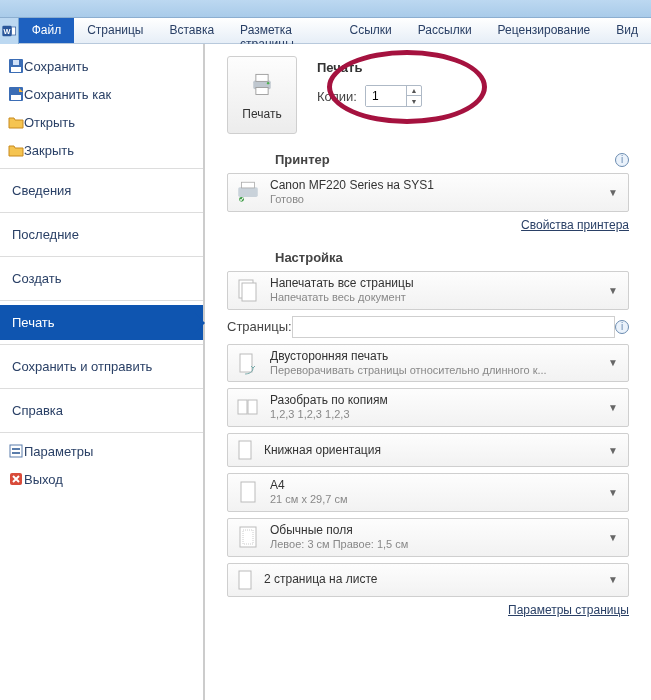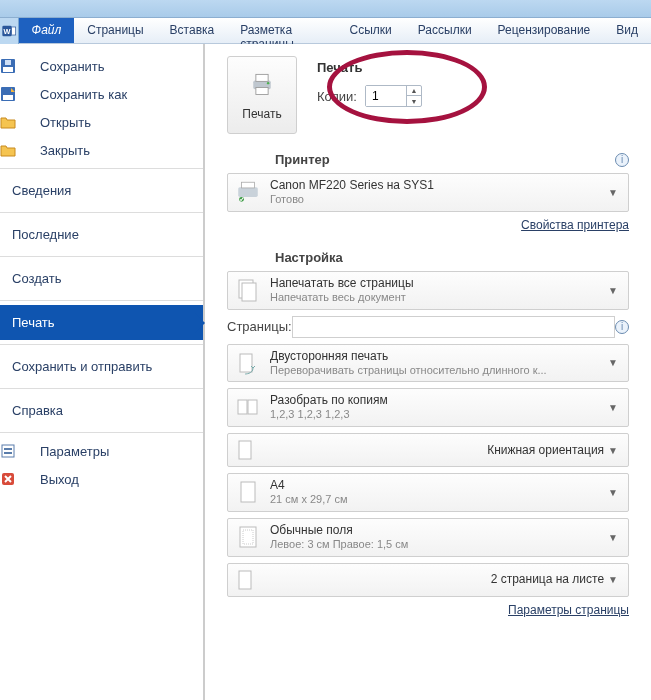--- a/index.html
+++ b/index.html
@@ -4,26 +4,26 @@
 <style>
   * { box-sizing: border-box; margin: 0; padding: 0; font-family: "Segoe UI", Tahoma, sans-serif; }
   body { background: #fff; width: 651px; height: 700px; overflow: hidden; }
 
   .titlebar { height: 18px; background: linear-gradient(#bcd8f1,#a9cbe9); border-bottom: 1px solid #8caed0; }
 
   .ribbon { display: flex; align-items: stretch; height: 26px; background: linear-gradient(#ffffff,#e6eef7); border-bottom: 1px solid #b8c9dc; font-size: 12px; }
   .wicon { width: 24px; height: 26px; display: flex; align-items: center; justify-content: center; background:#bcd8f1; border-right:1px solid #7aa6d0; }
   .wicon svg { width:16px; height:16px; }
   .tab { padding: 5px 13px; color: #2a4066; cursor: pointer; }
-  .tab.active { background: #1e61c0; color: #fff; font-style: italic; }
+  .tab.active { background: #1e61c0; color: #fff; }
 
   .backstage { display: flex; height: calc(700px - 18px - 26px); }
 
   .sidebar { width: 205px; background: #fff; border-right: 2px solid #ccc; padding-top: 8px; }
-  .sitem { display:flex; align-items:center; gap:24px; padding:6px 0; font-size:13px; color:#2a4066; cursor:pointer; }
+  .sitem { display:flex; align-items:center; gap:0; padding:6px 8px; font-size:13px; color:#2a4066; cursor:pointer; }
   .sitem .ic { width:16px; height:16px; display:flex; align-items:center; justify-content:center; }
   .s-row { padding:10px 12px; font-size:13px; color:#2a4066; cursor:pointer; }
   .s-sep { height:1px; background:#ddd; margin:4px 0; }
   .s-row.active { background:#0f55b0; color:#fff; position:relative; }
   .s-row.active::after { content:""; position:absolute; right:-2px; top:50%; transform:translateY(-50%); border-left:10px solid #0f55b0; border-top:10px solid transparent; border-bottom:10px solid transparent; }
 
   .main { flex:1; background:#fff; padding:12px 22px 0 22px; font-size:13px; color:#444; position:relative; }
   .topsec { display:flex; align-items:flex-start; gap:20px; position:relative; }
   .printbtn { width:70px; height:78px; border:1px solid #cfcfcf; border-radius:3px; background:linear-gradient(#fdfdfd,#ececec); display:flex; flex-direction:column; align-items:center; justify-content:center; gap:6px; cursor:pointer; }
   .printbtn .plabel { font-size:12px; color:#333; }
@@ -50,21 +50,21 @@
   .dd .ddtxt .t1 { font-size:12px; color:#333; }
   .dd .ddtxt .t2 { font-size:11px; color:#888; }
   .dd .chev { color:#666; font-size:10px; padding:0 4px; }
 
   .linkrow { text-align:right; font-size:12px; margin:4px 0 2px; }
   .linkrow a { color:#2a4066; text-decoration:underline; cursor:pointer; }
 
   .pagesrow { display:flex; align-items:center; gap:0; margin-bottom:6px; }
   .pagesrow input { flex:1; border:1px solid #cfcfcf; height:22px; padding:0 6px; font-size:12px; }
 
-  .thin { height:34px;text-align:right; }
+  .thin { height:34px; }
   .thin .ddic { width:22px; height:22px; }
 </style>
 </head>
 <body>
 
 <div class="titlebar"></div>
 
 <div class="ribbon">
   <div class="wicon">
     <svg viewBox="0 0 24 24">

